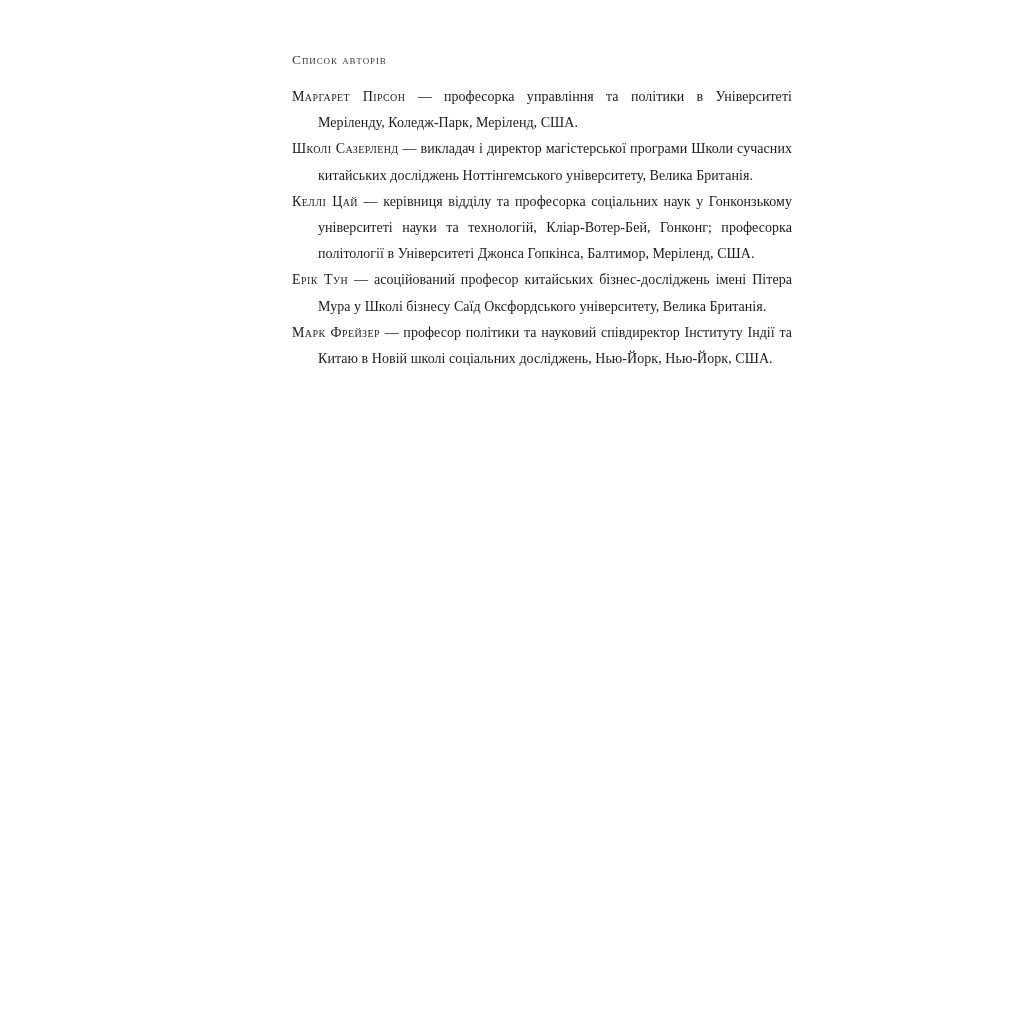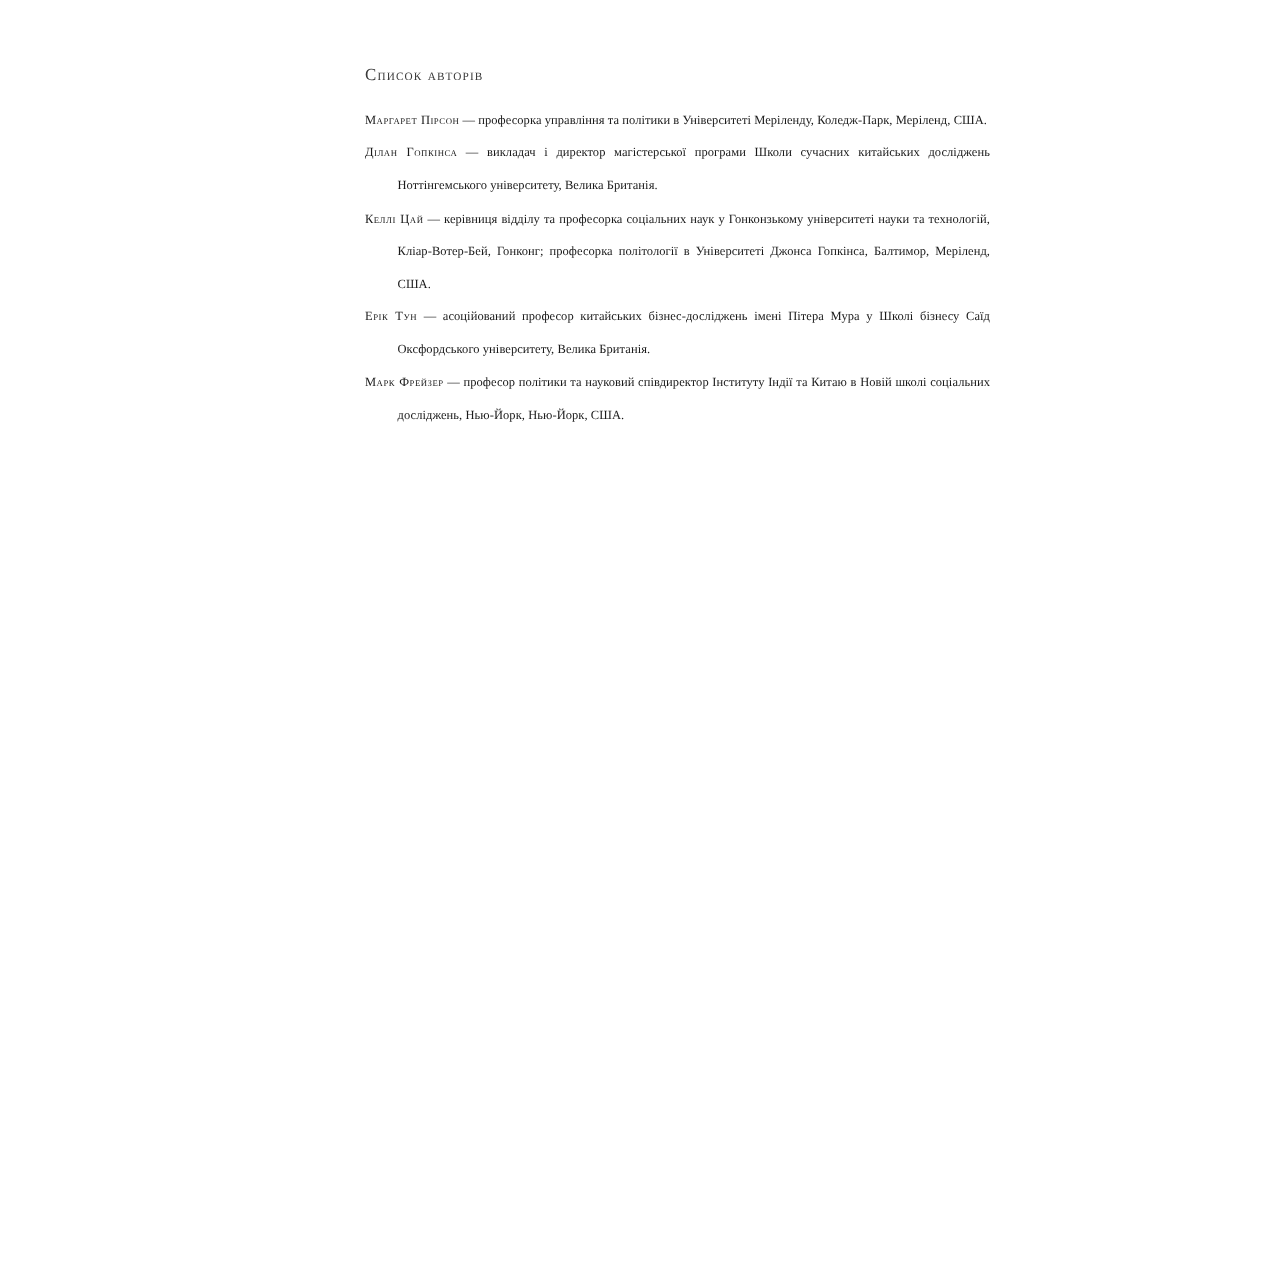--- a/index.html
+++ b/index.html
@@ -34,21 +34,21 @@
   .running-head::first-letter {
     text-transform: uppercase;
   }
   .contrib-list {
     position: absolute;
     left: 292px;
     top: 84px;
     width: 500px;
   }
   .entry {
-    font-size: 10px;
+    font-size: 14px;
     line-height: 26.2px;
     text-align: justify;
     text-justify: inter-word;
     padding-left: 26px;
     text-indent: -26px;
     margin: 0 0 0 0;
     hyphens: manual;
   }
   .entry .name {
     font-variant: small-caps;
@@ -65,21 +65,21 @@
 
   <div class="running-head">Список авторів</div>
 
   <div class="contrib-list">
 
     <p class="entry">
       <span class="name">Маргарет Пірсон</span><span class="rest"> — професорка управління та політики в Уні­верситеті Меріленду, Коледж-Парк, Меріленд, США.</span>
     </p>
 
     <p class="entry">
-      <span class="name">Ділан Гопкінса</span><span class="rest"> — викладач і директор магістерської програ­ми Школи сучасних китайських досліджень Ноттінгемсько­го університету, Велика Британія.</span>
+      <span class="name">Школі Сазерленд</span><span class="rest"> — викладач і директор магістерської програ­ми Школи сучасних китайських досліджень Ноттінгемсько­го університету, Велика Британія.</span>
     </p>
 
 
     <p class="entry">
       <span class="name">Келлі Цай</span><span class="rest"> — керівниця відділу та професорка соціальних на­ук у Гонконзькому університеті науки та технологій, Клі­ар-Вотер-Бей, Гонконг; професорка політології в Універси­те­ті Джонса Гопкінса, Балтимор, Меріленд, США.</span>
     </p>
 
     <p class="entry">
       <span class="name">Ерік Тун</span><span class="rest"> — асоційований професор китайських бізнес-дослі­джень імені Пітера Мура у Школі бізнесу Саїд Оксфордсько­го університету, Велика Британія.</span>
     </p>

